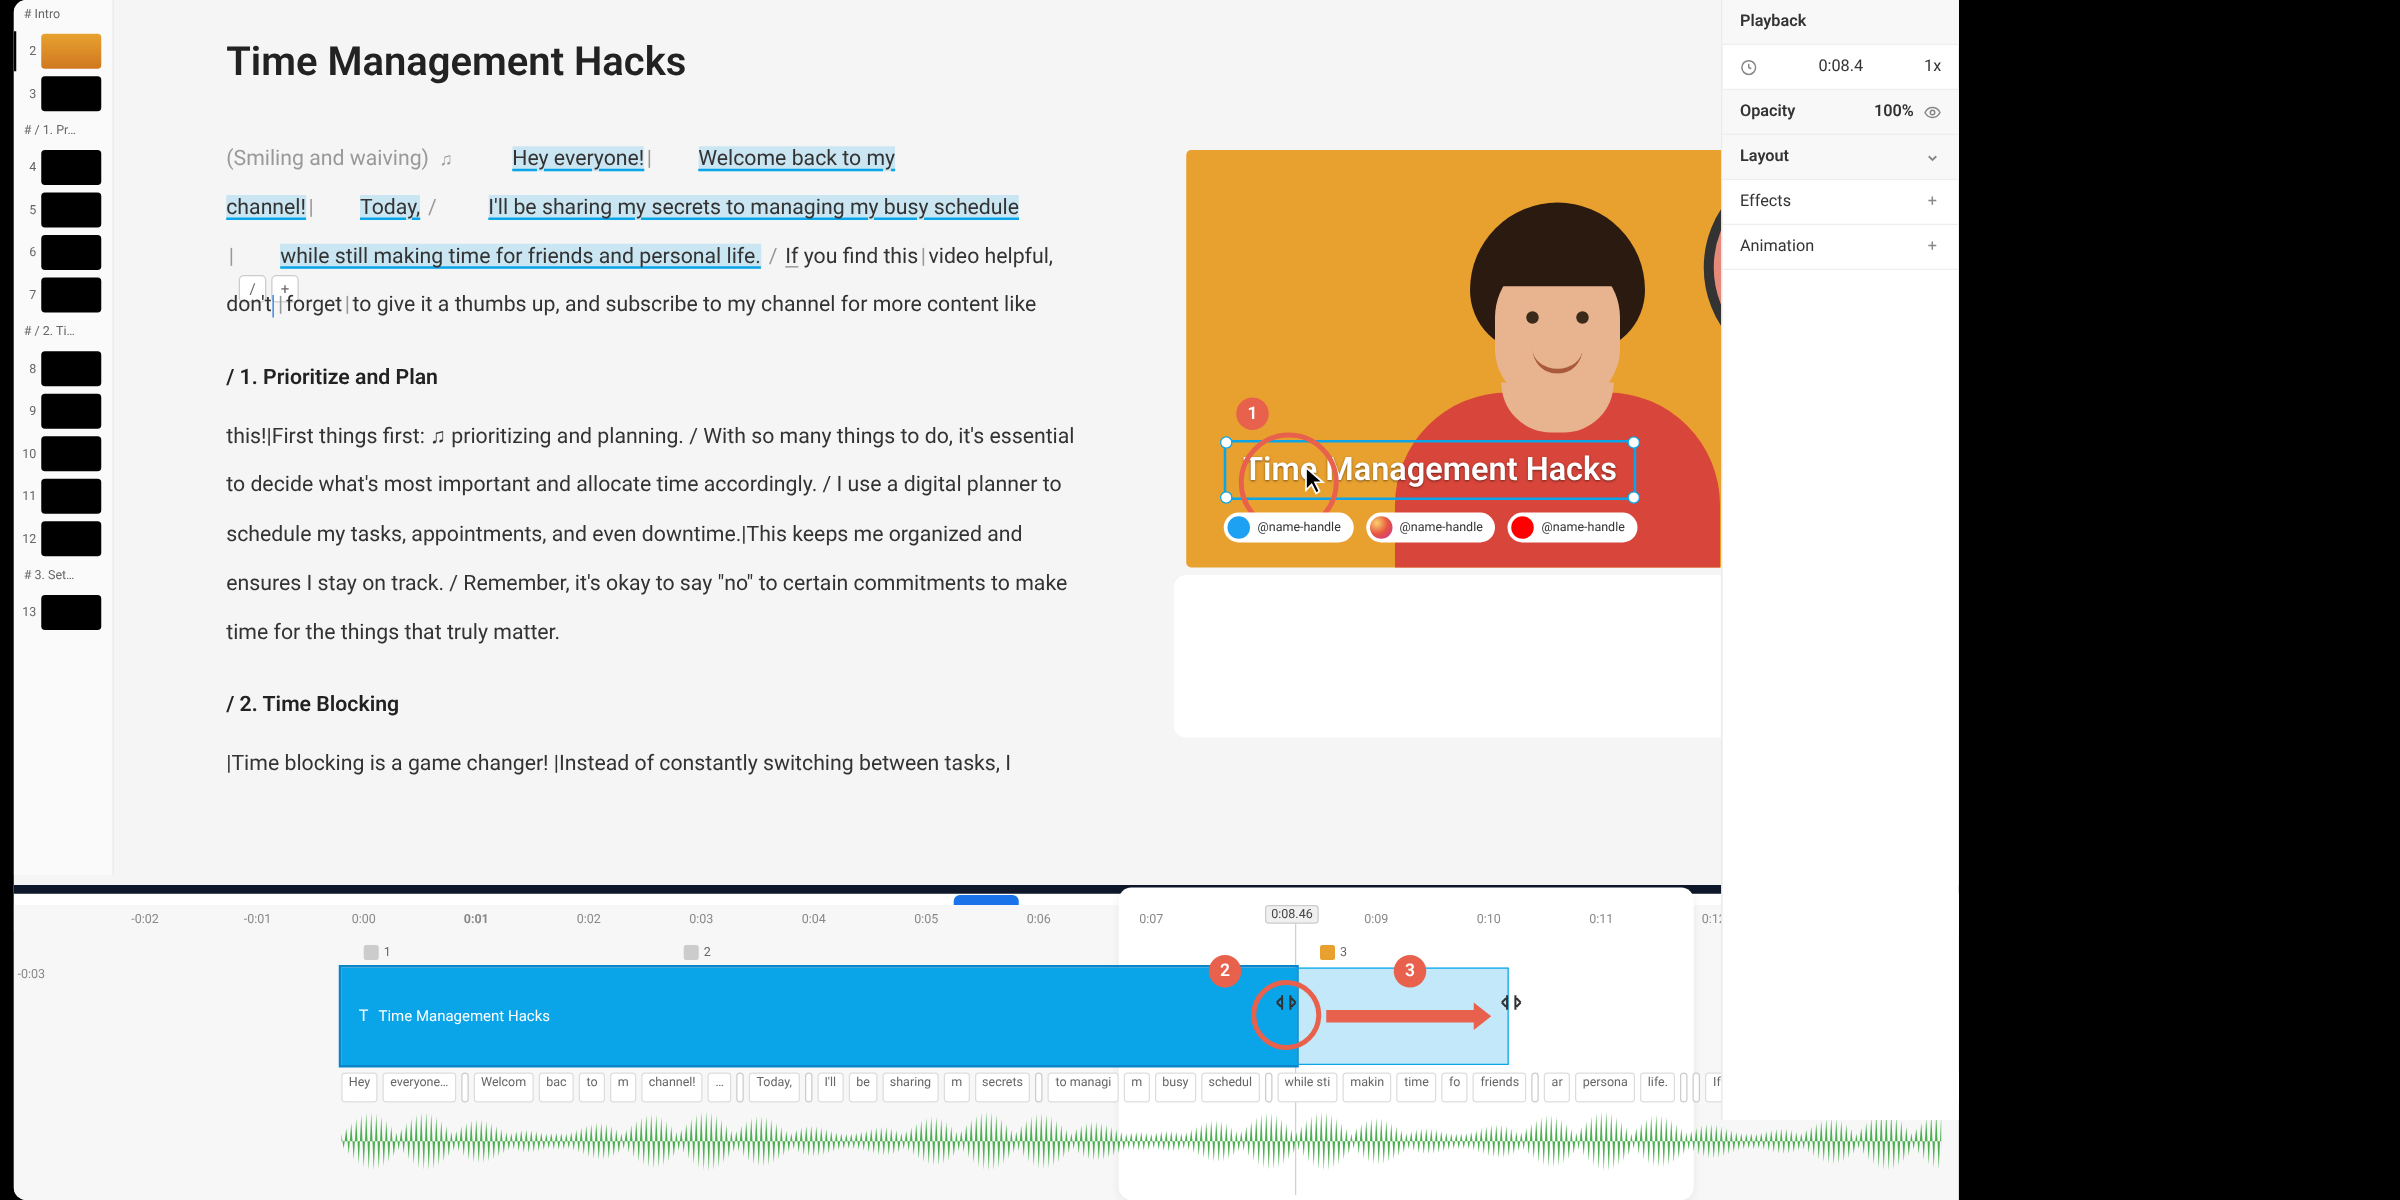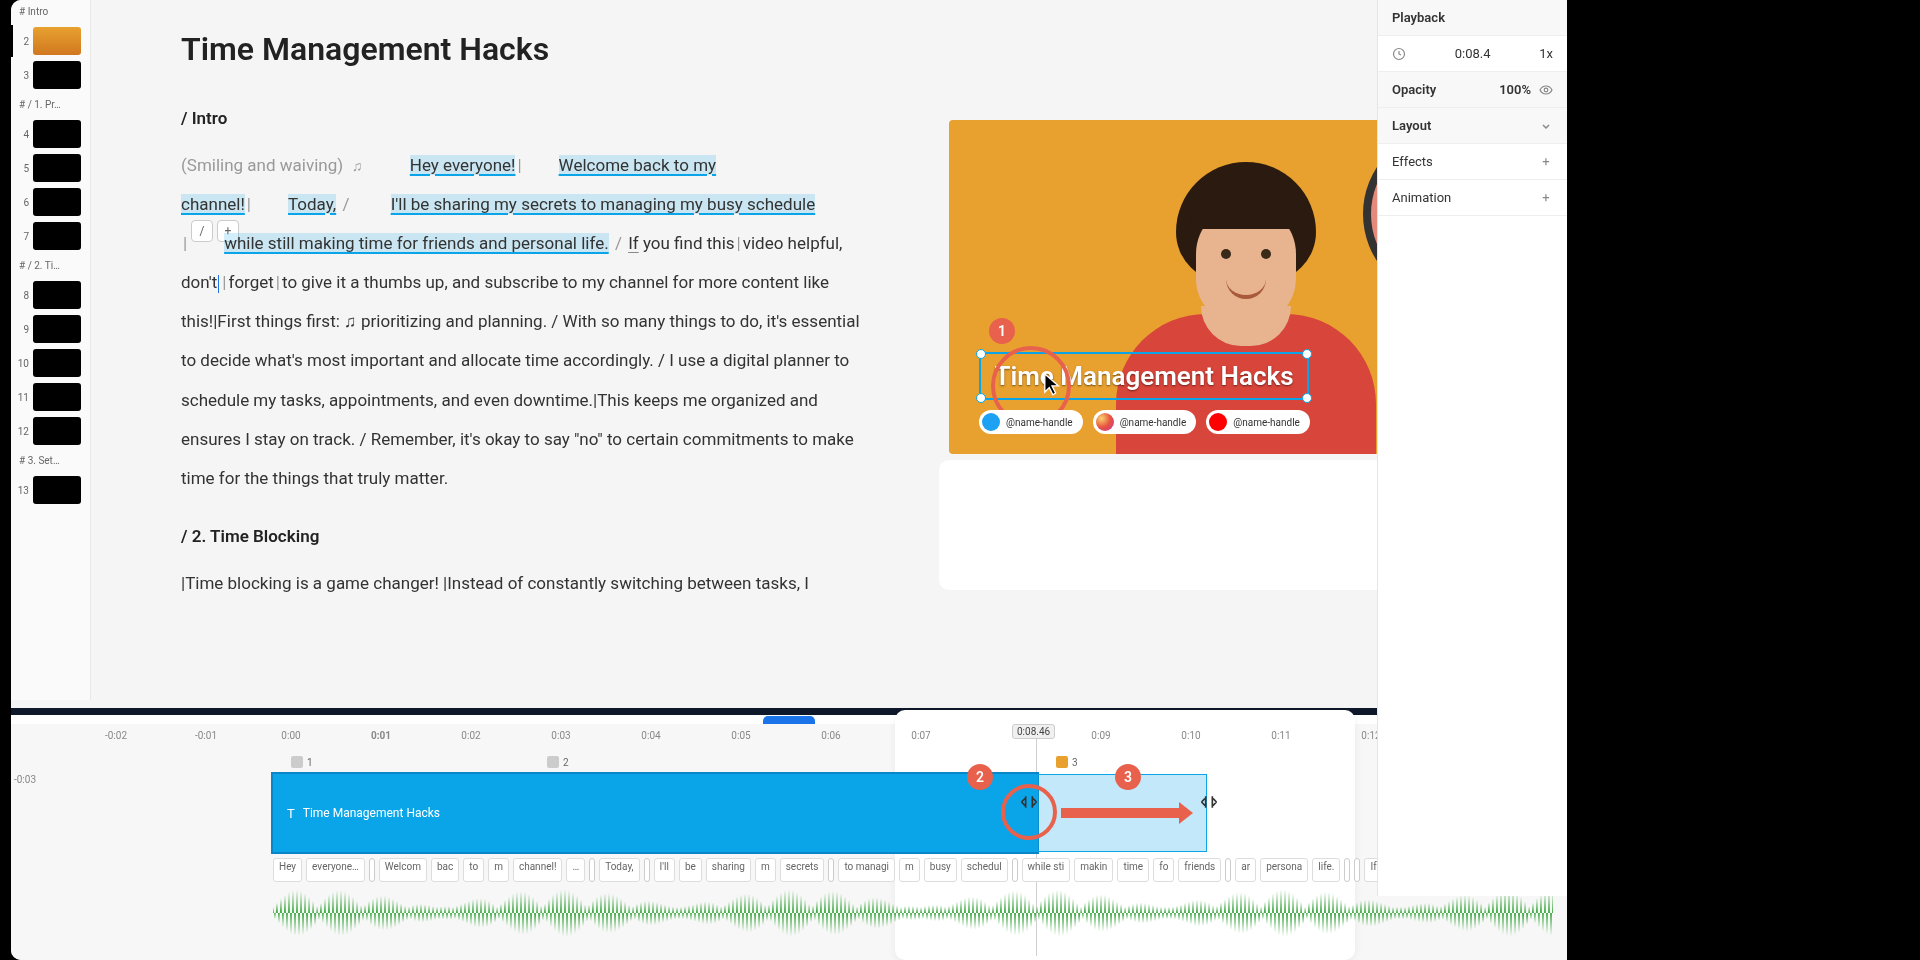--- a/index.html
+++ b/index.html
@@ -171,39 +171,39 @@
       </div>
     <div class="scene-header"># 3. Set…</div>
     <div class="scene-thumb">
         <span class="num">13</span>
         <div class="tn"></div>
       </div>
   </div>
 
   <div class="script">
     <h1>Time Management Hacks</h1>
-    <div class="section-label">/  Intro</div>
 
     <div class="gutter">
       <div class="gutter-btn">/</div>
       <div class="gutter-btn">+</div>
     </div>
 
     <div class="para">
       <span class="stage-dir">(Smiling and waiving)</span>
       &nbsp;<span class="music-note">♫</span>&nbsp;&nbsp;
       <span class="u-sel hl">Hey everyone!</span><span class="sep">|</span><span class="u-sel hl">Welcome back to my channel!</span><span class="sep">|</span><span class="u-sel hl">Today,</span>
       <span class="sep"> / </span>
       <span class="u-sel hl">I'll be sharing my secrets to managing my busy schedule</span>
       <span class="sep"> |</span><span class="u-sel hl">while still making time for friends and personal life.</span>
       <span class="sep"> / </span>
       <span class="u">If</span>
       <span>you find this</span><span class="sep">|</span><span>video helpful, don't</span><span class="cursor-bar"></span><span class="sep">|</span><span>forget</span><span class="sep">|</span><span>to give it a thumbs up, and subscribe to my channel for more content like</span>
     </div>
 
+    <div class="section-label para2">/  1. Prioritize and Plan</div>
     <div class="para">this!|First things first:  ♫    prioritizing and planning. / With so many things to do, it's essential to decide what's most important and allocate time accordingly. / I use a digital planner to schedule my tasks, appointments, and even downtime.|This keeps me organized and ensures I stay on track. / Remember, it's okay to say "no" to certain commitments to make time for the things that truly matter.</div>
 
     <div class="section-label para2">/  2. Time Blocking</div>
     <div class="para">|Time blocking is a game changer! |Instead of constantly switching between tasks, I</div>
   </div>
 
   <div class="preview">
     <div class="canvas">
       <div class="canvas-scenes-row"></div>
       <div class="person">

